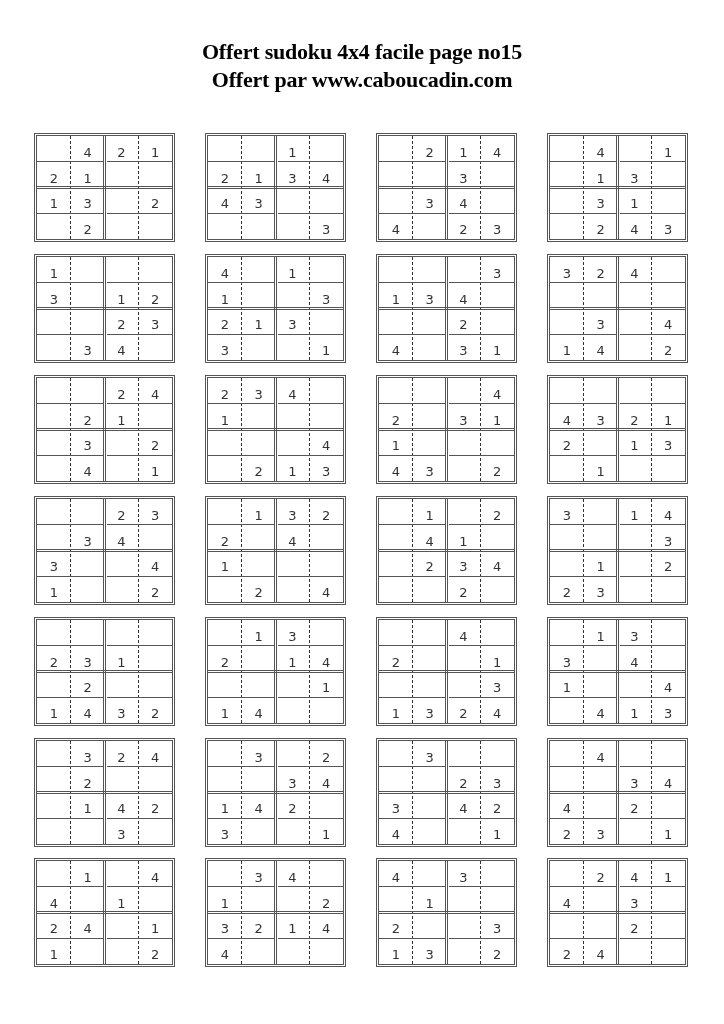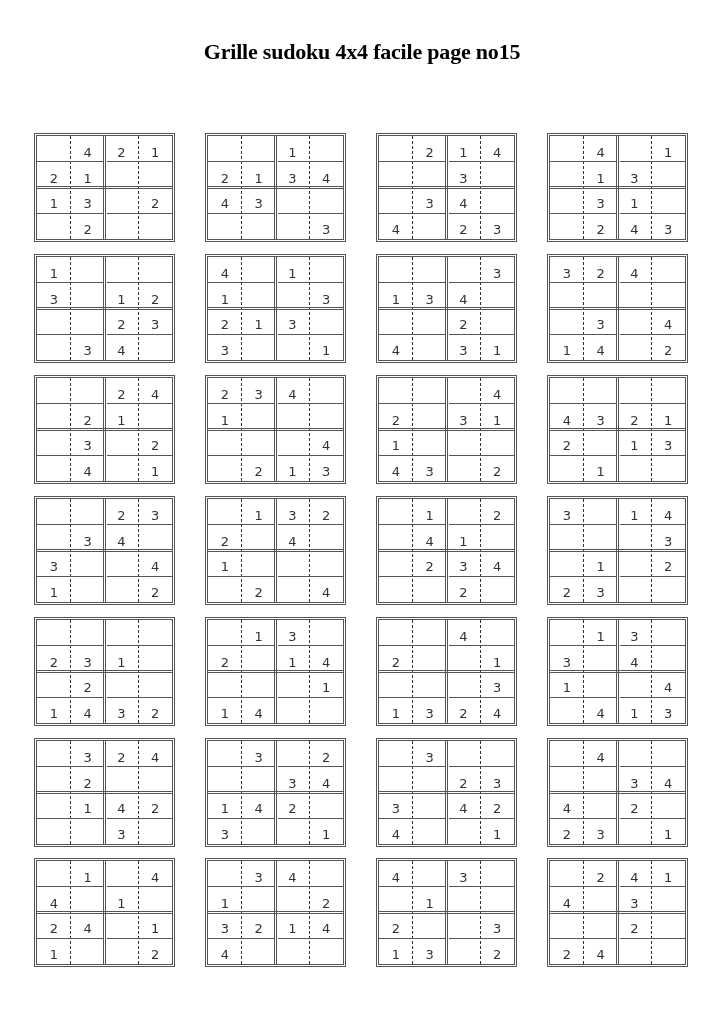--- a/index.html
+++ b/index.html
@@ -22,21 +22,22 @@
     }
     .vline-solid { position: absolute; top: 0; bottom: 0; width: 0; border-left: 3px double #555; }
     .vline-dash { position: absolute; top: 0; bottom: 0; width: 0; border-left: 1.5px dashed #333; }
     .hline-solid { position: absolute; left: 0; right: 0; height: 0; border-top: 3px double #555; }
     .hline-thin { position: absolute; height: 0; border-top: 1.5px solid #555; }
   </style>
 </head>
 <body>
 
 <div class="header">
-  <div>Grille sudoku 4x4 facile page no15</div>
+  <div>Offert sudoku 4x4 facile page no15</div>
+  <div>Offert par www.caboucadin.com</div>
 </div>
 
 <div class="grids" id="grids">
     <div class="grid" style="left: 34px; top: 133px;">
       <div class="cell" style="left: 0px; top: 0px; width: 33.75px; height: 25.75px;"></div>
       <div class="cell" style="left: 33.75px; top: 0px; width: 33.75px; height: 25.75px;">4</div>
       <div class="cell" style="left: 67.5px; top: 0px; width: 33.75px; height: 25.75px;">2</div>
       <div class="cell" style="left: 101.25px; top: 0px; width: 33.75px; height: 25.75px;">1</div>
       <div class="cell" style="left: 0px; top: 25.75px; width: 33.75px; height: 25.75px;">2</div>
       <div class="cell" style="left: 33.75px; top: 25.75px; width: 33.75px; height: 25.75px;">1</div>

